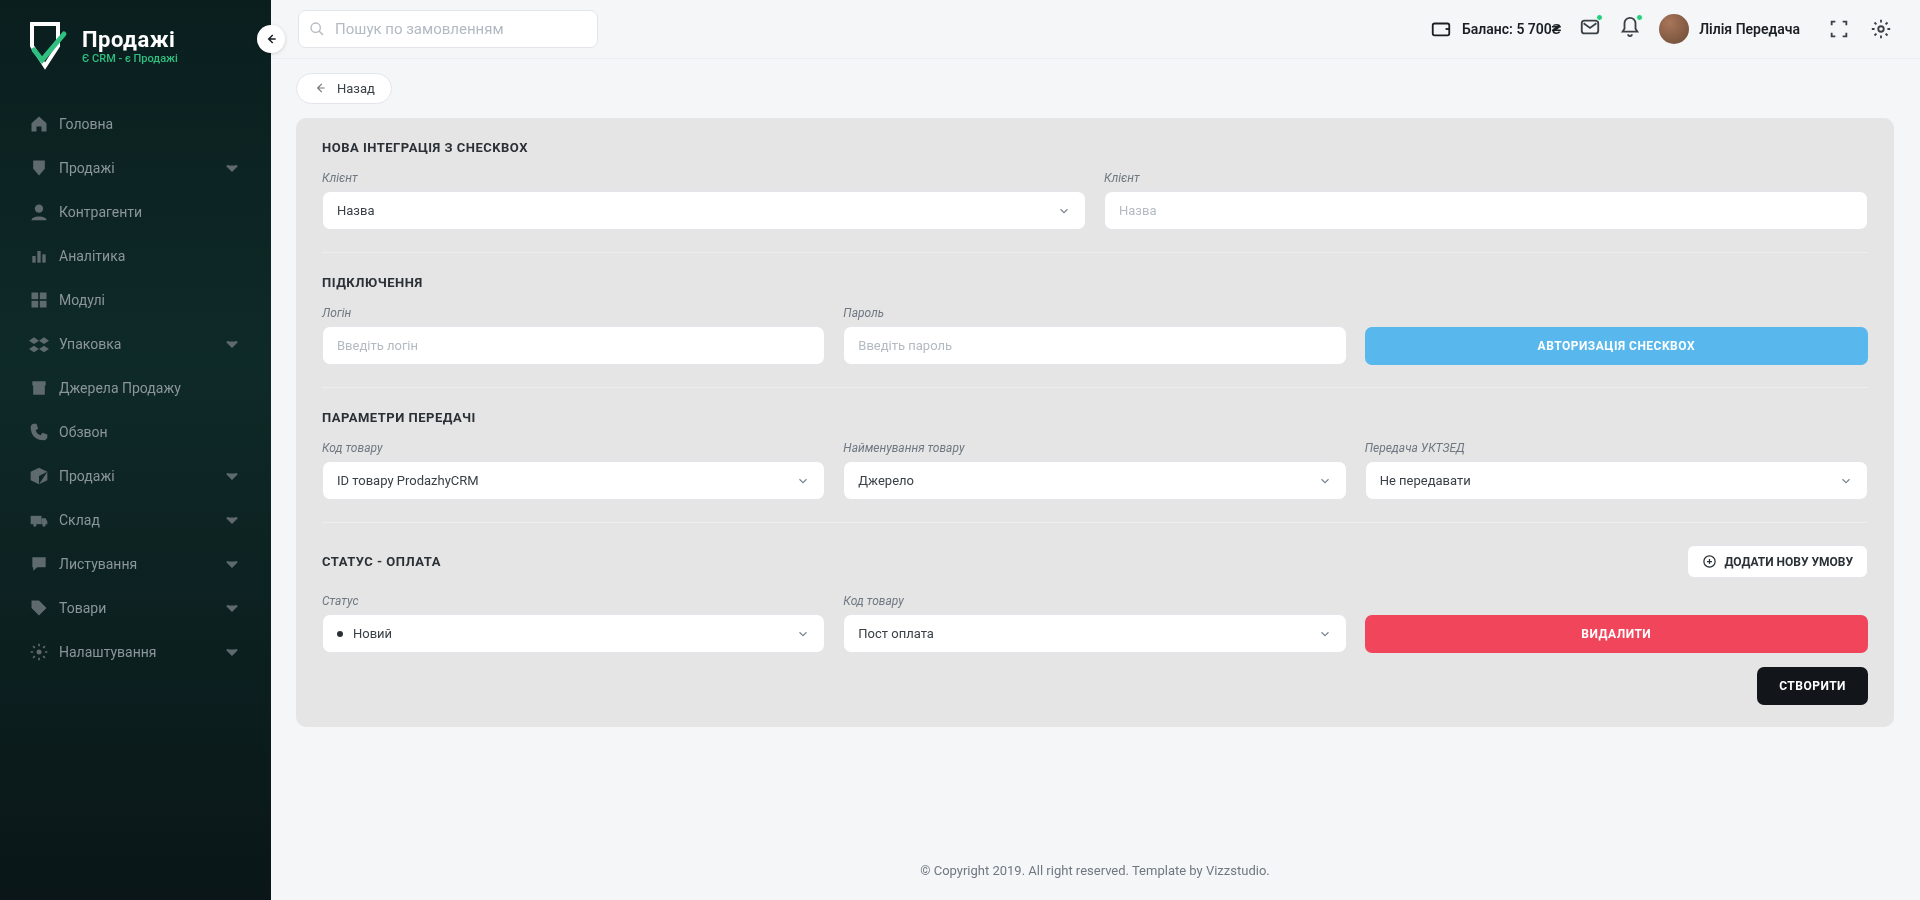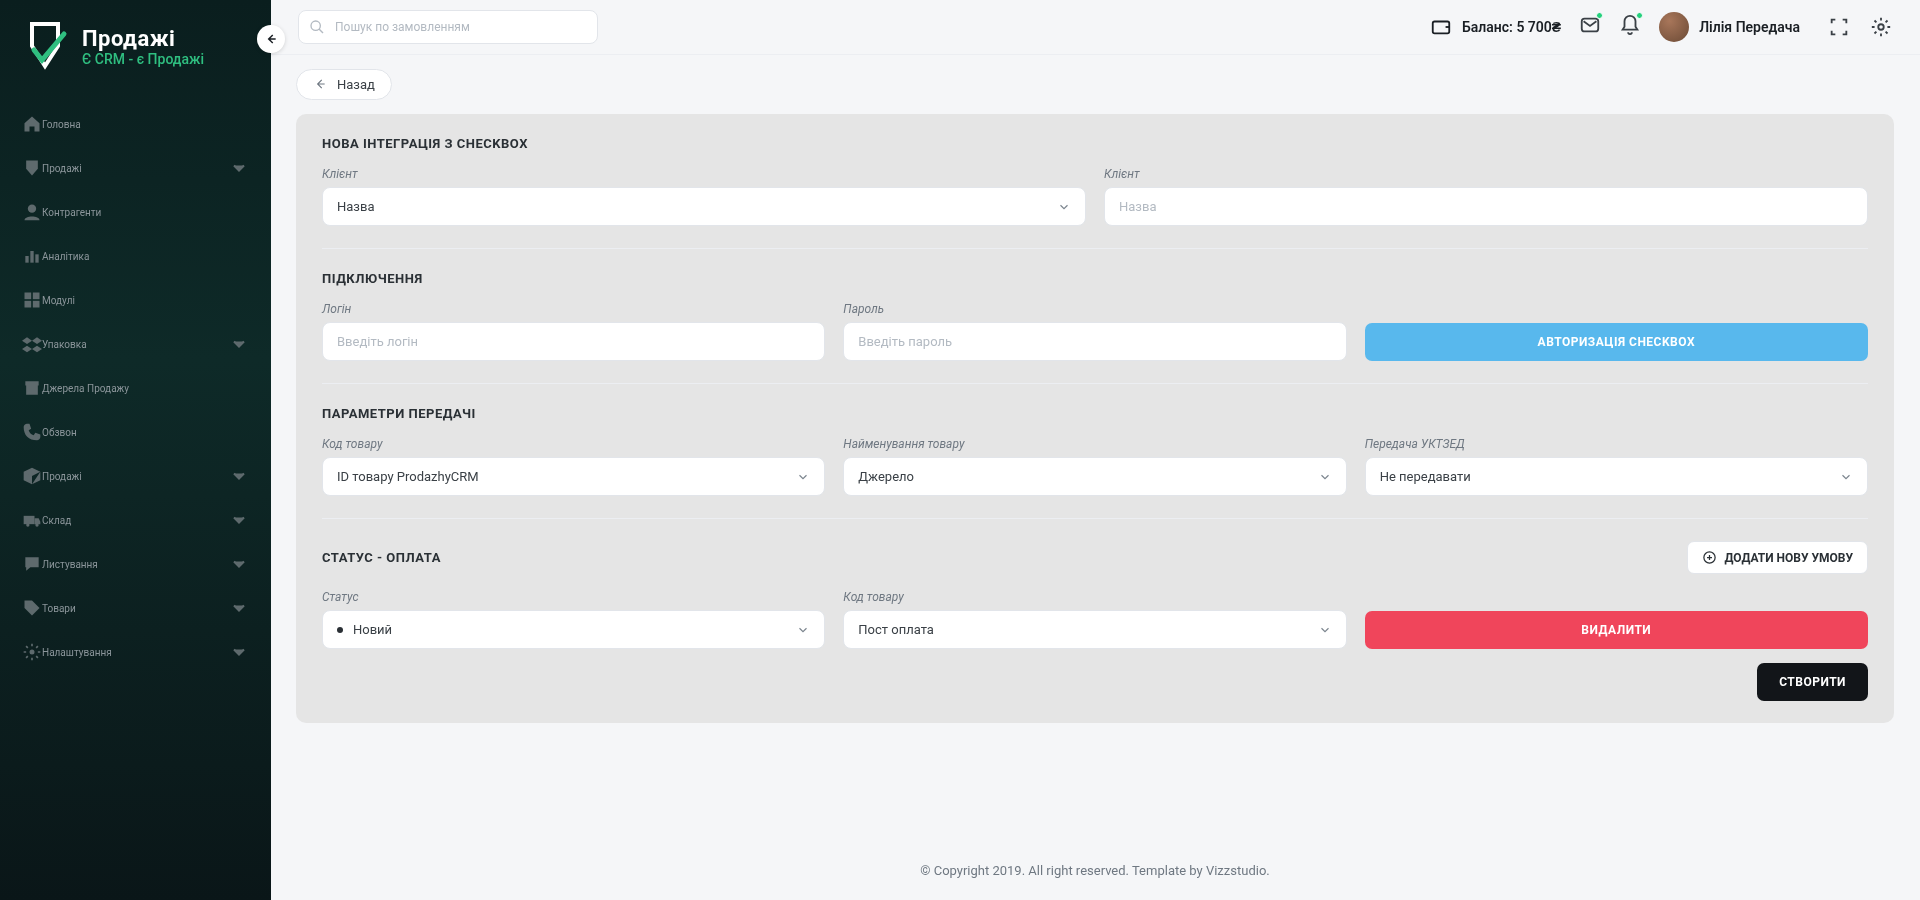--- a/index.html
+++ b/index.html
@@ -2,30 +2,30 @@
 <html><head>
 <meta charset="utf-8">
 <style>
 * { margin: 0; padding: 0; box-sizing: border-box; font-family: -apple-system, BlinkMacSystemFont, "Segoe UI", Roboto, sans-serif; }
 body { background: #f5f6f8; display: flex; height: 100vh; overflow: hidden; }
 .sidebar { width: 271px; background: linear-gradient(180deg, #0a1e1e 0%, #0e2a28 40%, #0a1618 100%); color: #aab2b5; display: flex; flex-direction: column; padding-top: 15px; position: relative; }
 .logo-area { display: flex; align-items: center; padding: 5px 20px 30px 20px; gap: 12px; }
 .logo-mark { width: 50px; height: 52px; flex-shrink: 0; }
 .logo-text-line { display: flex; flex-direction: column; }
 .logo-title { color: #fff; font-size: 22px; font-weight: 700; letter-spacing: 0.5px; }
-.logo-sub { color: #2fbf80; font-size: 14px; font-weight: 500; text-align: right; }
+.logo-sub { color: #2fbf80; font-size: 11px; font-weight: 500; text-align: right; }
 .collapse-btn { position: absolute; right: -14px; top: 25px; width: 28px; height: 28px; border-radius: 50%; background: #fff; display: flex; align-items: center; justify-content: center; box-shadow: 0 1px 4px rgba(0,0,0,0.15); cursor: pointer; }
 .nav { display: flex; flex-direction: column; }
-.nav-item { display: flex; align-items: center; padding: 12px 22px; gap: 0; cursor: pointer; font-size: 10px; color: #8b959a; }
+.nav-item { display: flex; align-items: center; padding: 12px 29px; gap: 10px; cursor: pointer; font-size: 14px; color: #8b959a; }
 .nav-item .icon { width: 20px; height: 20px; fill: #5e6a6d; flex-shrink: 0; }
 .nav-item .chev { margin-left: auto; }
 .main { flex: 1; display: flex; flex-direction: column; border-radius: 28px 0 0 28px; background: #f5f6f8; overflow: auto; margin-left: -1px; }
 .topbar { display: flex; align-items: center; padding: 10px 28px; gap: 18px; border-bottom: 1px solid #eceef2; background: #f5f6f8; border-radius: 28px 0 0 0; }
 .search-wrap { position: relative; width: 300px; }
-.search-wrap input { width: 100%; padding: 9px 14px 9px 36px; border: 1px solid #e2e5ea; border-radius: 8px; font-size: 12px; background: #fff; color: #333; outline: none; }
+.search-wrap input { width: 100%; padding: 9px 14px 9px 36px; border: 1px solid #e2e5ea; border-radius: 8px; font-size: 15px; background: #fff; color: #333; outline: none; }
 .search-wrap input::placeholder { color: #b3bac2; }
 .search-wrap .sicon { position: absolute; left: 11px; top: 50%; transform: translateY(-50%); width: 16px; height: 16px; stroke: #b3bac2; fill: none; }
 .top-spacer { flex: 1; }
 .balance { display: flex; align-items: center; gap: 10px; font-size: 14px; font-weight: 600; color: #1a1f24; }
 .icnbtn { position: relative; width: 22px; height: 22px; cursor: pointer; stroke: #3a4046; fill: none; }
 .dot-green { position: absolute; top: -2px; right: -2px; width: 7px; height: 7px; background: #24d07d; border-radius: 50%; border: 1.5px solid #fff; }
 .user-area { display: flex; align-items: center; gap: 10px; }
 .avatar { width: 30px; height: 30px; border-radius: 50%; background: radial-gradient(circle at 35% 30%, #a8765a, #6b4a35); }
 .user-name { font-size: 14px; font-weight: 600; color: #1a1f24; }
 .right-icons { display: flex; align-items: center; gap: 20px; margin-left: 10px; }

